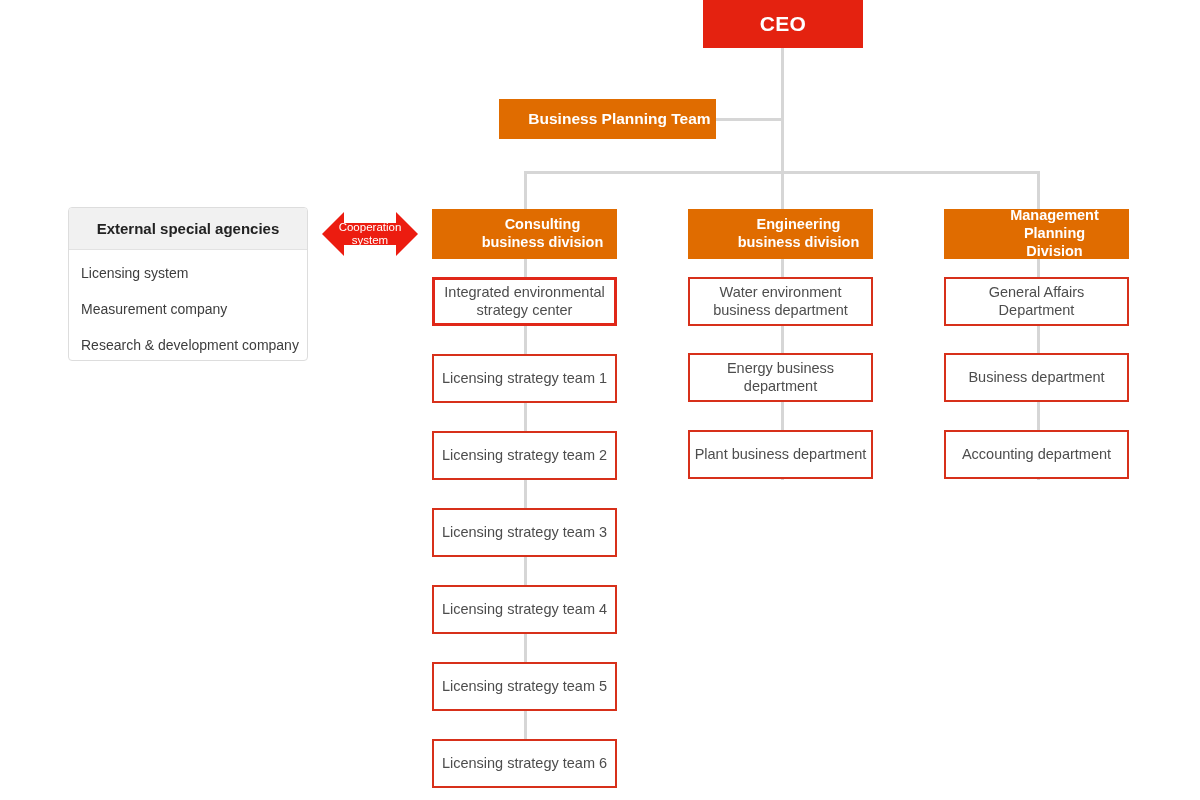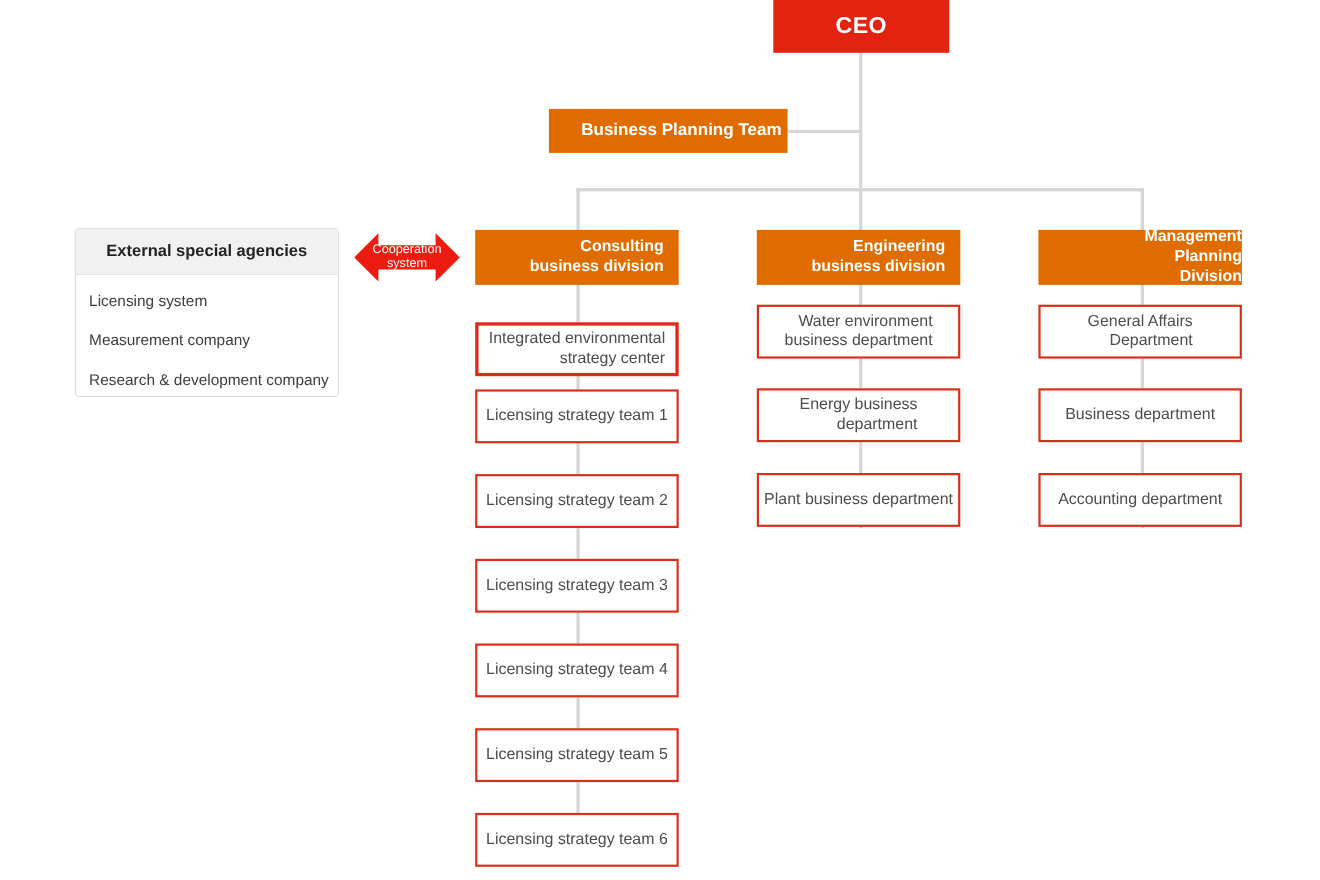--- a/index.html
+++ b/index.html
@@ -27,21 +27,21 @@
   .line-v { width: 3px; }
   .line-h { height: 3px; }
 
   
   .box {
     position: absolute;
     box-sizing: border-box;
     display: flex;
     align-items: center;
     justify-content: center;
-    text-align: right;
+    text-align: center;
     line-height: 1.22;
   }
 
   .box-ceo {
     background: #e42210;
     color: #ffffff;
     font-size: 21px;
     font-weight: bold;
     letter-spacing: 0.4px;
   }
@@ -175,21 +175,21 @@
     </div>
   </div>
 
   <div class="box box-division" style="left:432px; top:209px; width:185px; height:50px;">
     <div>
       <div>Consulting</div>
       <div>business division</div>
     </div>
   </div>
 
-  <div class="box box-unit emphasis" style="left:432px; top:277px; width:185px; height:49px;margin-top:16px;">
+  <div class="box box-unit emphasis" style="left:432px; top:277px; width:185px; height:49px;">
     <div>
       <div>Integrated environmental</div>
       <div>strategy center</div>
     </div>
   </div>
   <div class="box box-unit" style="left:432px; top:354px; width:185px; height:49px;">
     <span>Licensing strategy team 1</span>
   </div>
   <div class="box box-unit" style="left:432px; top:431px; width:185px; height:49px;">
     <span>Licensing strategy team 2</span>

